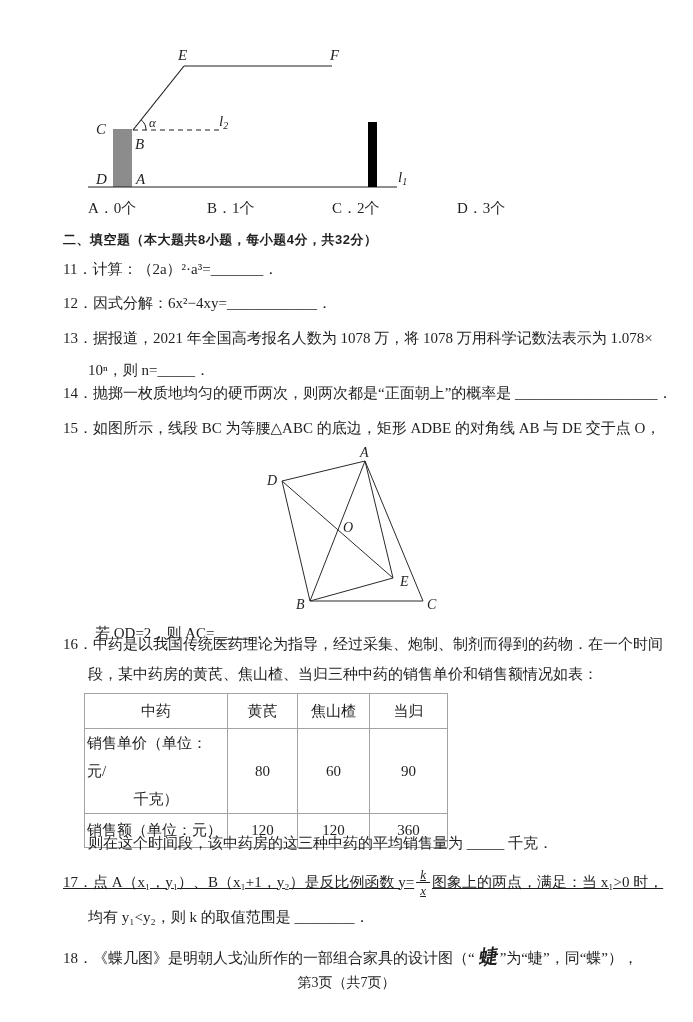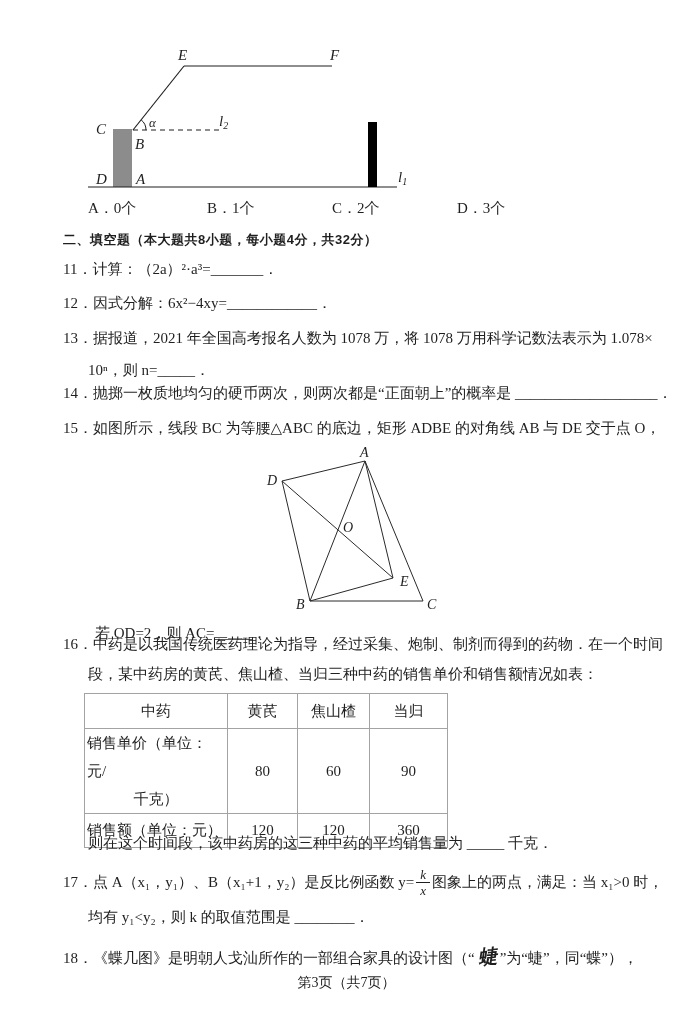--- a/index.html
+++ b/index.html
@@ -24,21 +24,21 @@
   .med-table .c1{width:138px;}
   .med-table .c2{width:65px;}
   .med-table .c3{width:67px;}
   .med-table .c4{width:73px;}
   .med-table tr.r1 td{height:34px;}
   .med-table tr.r2 td{height:64px;}
   .med-table tr.r3 td{height:33px;}
   .med-table td.left{text-align:left;}
   .blk{display:block;line-height:28px;}
   .blk.center{text-align:center;}
-  .flexline{position:absolute;display:flex;align-items:center;font-size:15px;white-space:nowrap;}
+  .flexline{position:absolute;display:flex;align-items:center;font-size:15px;white-space:nowrap;text-decoration:underline;}
   .frac{display:inline-flex;flex-direction:column;align-items:center;margin:0 2px;
         font-style:italic;font-size:13px;line-height:13px;}
   .frac .num{border-bottom:1px solid #1f1f1f;padding:0 4px 1px 4px;}
   .frac .den{padding-top:1px;}
   .calli{display:inline-block;font-weight:bold;font-style:italic;font-size:19px;
          transform:rotate(-6deg);margin:0 3px;}
   .footer{position:absolute;left:0;right:0;text-align:center;font-size:14px;}
 </style>
 </head>
 <body>

